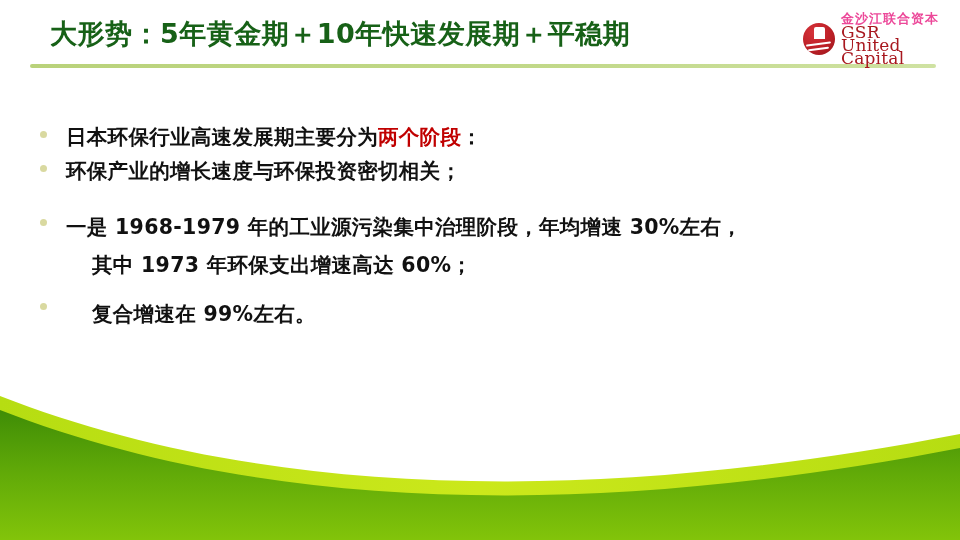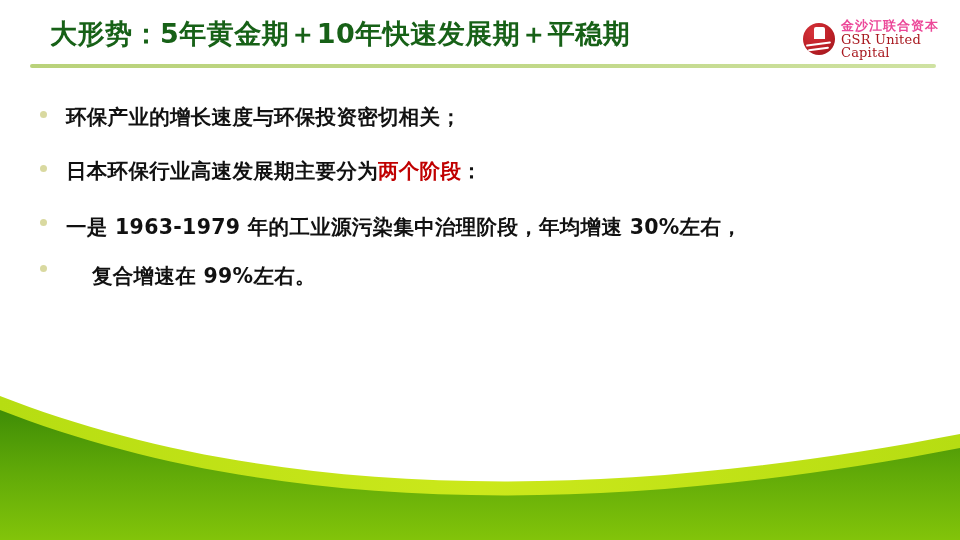--- a/index.html
+++ b/index.html
@@ -88,21 +88,21 @@
   #logo-text { display: flex; flex-direction: column; justify-content: center; }
   #logo-cn {
     font-size: 13px;
     font-weight: bold;
     color: #ec4899;
     letter-spacing: 1px;
     line-height: 15px;
     font-family: "DejaVu Serif", "Liberation Serif", serif;
   }
   #logo-en {
-    font-size: 13px;
+    font-size: 17px;
     color: #a8181f;
     line-height: 13px;
     letter-spacing: 0.2px;
     font-family: "DejaVu Serif", "Liberation Serif", serif;
   }
 
   
   #body {
     position: absolute;
     left: 40px;
@@ -169,44 +169,45 @@
       </div>
       <div id="logo-text">
         <div id="logo-cn">金沙江联合资本</div>
         <div id="logo-en">GSR United Capital</div>
       </div>
     </div>
   </div>
 
   <div id="body">
 
+    <div class="bullet-row b2">
+      <div class="bullet-dot">
+          <i></i>
+        </div>
+      <div class="bullet-text">
+        <span>日本环保行业高速发展期主要分为</span><span class="hl">两个阶段</span><span>：</span>
+      </div>
+    </div>
+
     <div class="bullet-row b1">
       <div class="bullet-dot">
           <i></i>
         </div>
       <div class="bullet-text">
         <span>环保产业的增长速度与环保投资密切相关；</span>
       </div>
     </div>
 
-    <div class="bullet-row b2">
-      <div class="bullet-dot">
-          <i></i>
-        </div>
-      <div class="bullet-text">
-        <span>日本环保行业高速发展期主要分为</span><span class="hl">两个阶段</span><span>：</span>
-      </div>
-    </div>
-
     <div class="bullet-row b3">
       <div class="bullet-dot">
           <i></i>
         </div>
       <div class="bullet-text">
-        <div>一是 1963-1979 年的工业源污染集中治理阶段，年均增速 30%左右，</div>
+        <div>一是 1968-1979 年的工业源污染集中治理阶段，年均增速 30%左右，</div>
+        <div style="padding-left:26px">其中 1973 年环保支出增速高达 60%；</div>
       </div>
     </div>
 
     <div class="bullet-row b4">
       <div class="bullet-dot">
           <i></i>
         </div>
       <div class="bullet-text">
         <div style="padding-left:26px">复合增速在 99%左右。</div>
       </div>

